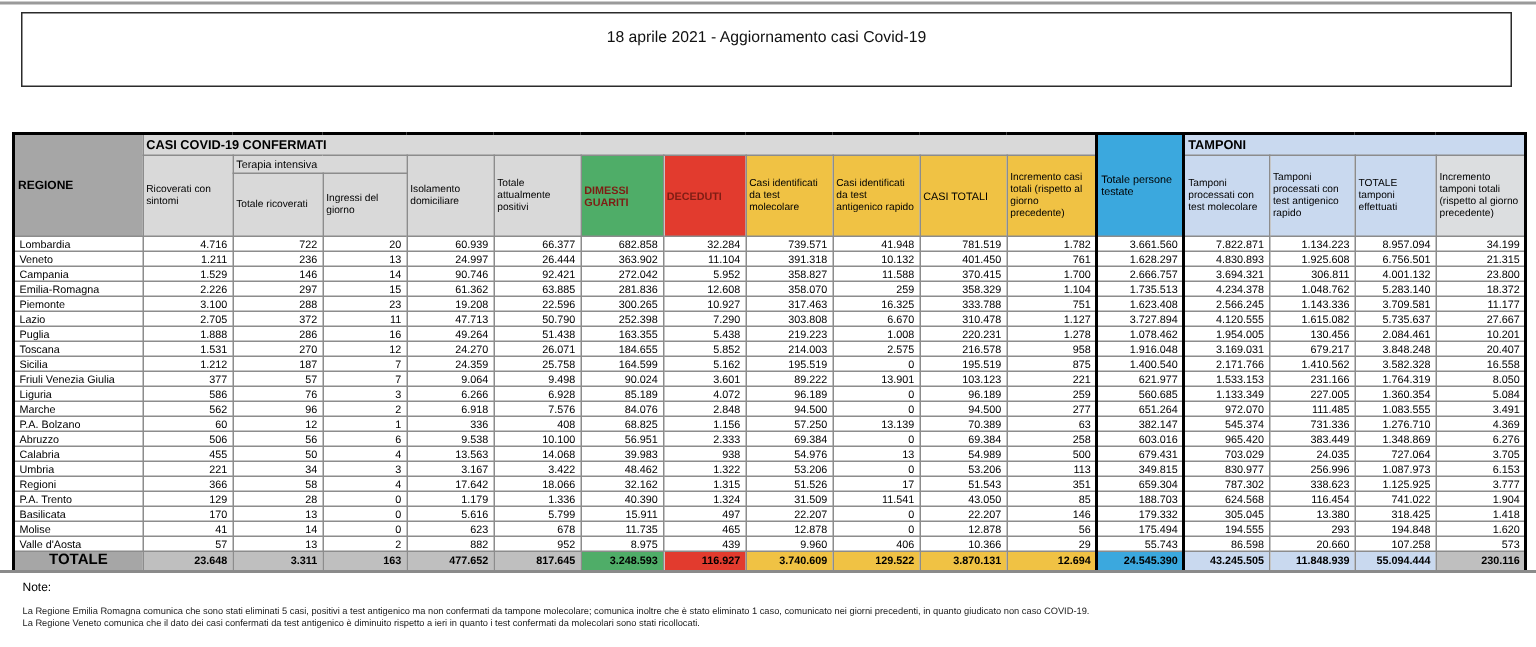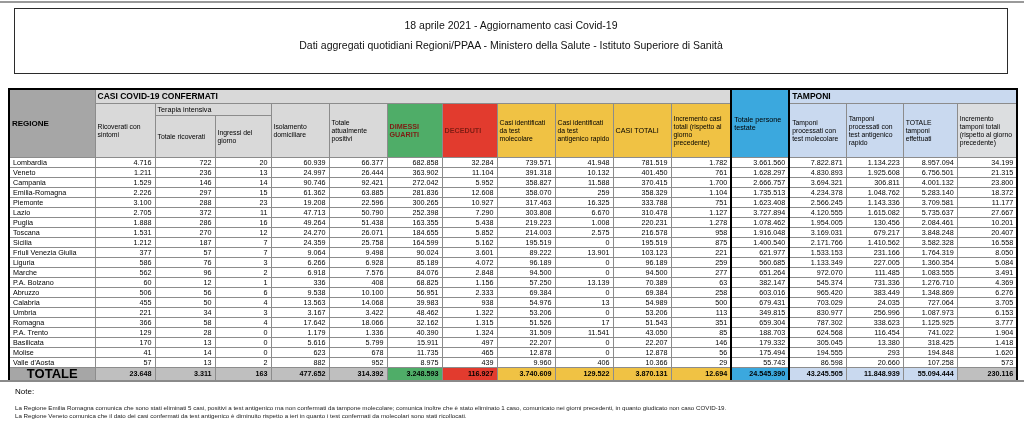--- a/index.html
+++ b/index.html
@@ -13,21 +13,21 @@
   }
   .divider {
     position: absolute; left: 0; width: 1024px; height: 2px;
     background: #9a9a9a;
   }
   #top-divider { top: 1px; }
   #bottom-divider { top: 380px; background: #8a8a8a; }
 
   
   .title-box {
-    position: absolute; left: 14px; top: 8px; width: 994px; height: 66px;
+    position: absolute; left: 14px; top: 8px; width: 994px; height: 50px;
     border: 1px solid #2b2b2b;
     text-align: center;
     box-sizing: border-box;
     padding-top: 6px;
   }
   .title-box .line { font-size: 10.5px; line-height: 20px; color: #111; }
 
   
   table {
     position: absolute; left: 8px; top: 88px;
@@ -63,42 +63,41 @@
   .h-incrtamp{ background: var(--incr_gray); }
 
   tbody td {
     font-size: 7.2px; line-height: 9px; height: 9px;
     text-align: right; padding: 0 3px;
   }
   tbody td.c0 { text-align: left; padding-left: 3px; margin-top: 11px; }
   tbody td.c12 { border-left: 2px solid #000; border-right: 2px solid #000; }
 
   tr.total td { font-weight: bold; height: 13px; border-top: 1px solid #333; }
-  tr.total .c0 { background: var(--dark_gray); text-align: center; font-size: 13px; }
+  tr.total .c0 { background: var(--dark_gray); text-align: center; font-size: 10px; }
   tr.total .c1, tr.total .c2, tr.total .c3, tr.total .c4, tr.total .c5,
   tr.total .c16 { background: var(--total_gray); }
   tr.total .c6  { background: var(--green); }
   tr.total .c7  { background: var(--red); }
   tr.total .c8, tr.total .c9, tr.total .c10, tr.total .c11 { background: var(--yellow); margin-top: 40px; }
   tr.total .c12 { background: var(--cyan); }
   tr.total .c13, tr.total .c14, tr.total .c15 { background: var(--light_blue); }
 
   
   .notes { position: absolute; left: 15px; top: 387px; width: 1000px; }
   .notes-title { font-size: 8px; line-height: 9px; margin-bottom: 8px; }
   .note-line { font-size: 6.2px; line-height: 7.5px; color: #1a1a1a; }
 </style>
 </head>
 <body>
 
 <div id="top-divider" class="divider"></div>
 
 <div class="title-box">
   <div class="line">18 aprile 2021 - Aggiornamento casi Covid-19</div>
-  <div class="line">Dati aggregati quotidiani Regioni/PPAA - Ministero della Salute - Istituto Superiore di Sanità</div>
 </div>
 
 <table>
   <colgroup>
     <col style="width:86px">
       <col style="width:60px">
       <col style="width:60px">
       <col style="width:56px">
     <col style="width:58px">
       <col style="width:58px">
@@ -441,21 +440,21 @@
         <td class="c9">0</td>
         <td class="c10">53.206</td>
         <td class="c11">113</td>
         <td class="c12">349.815</td>
         <td class="c13">830.977</td>
         <td class="c14">256.996</td>
         <td class="c15">1.087.973</td>
         <td class="c16">6.153</td>
       </tr>
       <tr>
-        <td class="c0">Romagna</td>
+        <td class="c0">Regioni</td>
         <td class="c1">366</td>
         <td class="c2">58</td>
         <td class="c3">4</td>
         <td class="c4">17.642</td>
         <td class="c5">18.066</td>
         <td class="c6">32.162</td>
         <td class="c7">1.315</td>
         <td class="c8">51.526</td>
         <td class="c9">17</td>
         <td class="c10">51.543</td>
@@ -541,21 +540,21 @@
         <td class="c14">20.660</td>
         <td class="c15">107.258</td>
         <td class="c16">573</td>
       </tr>
       <tr class="total">
         <td class="c0">TOTALE</td>
         <td class="c1">23.648</td>
         <td class="c2">3.311</td>
         <td class="c3">163</td>
         <td class="c4">477.652</td>
-        <td class="c5">314.392</td>
+        <td class="c5">817.645</td>
         <td class="c6">3.248.593</td>
         <td class="c7">116.927</td>
         <td class="c8">3.740.609</td>
         <td class="c9">129.522</td>
         <td class="c10">3.870.131</td>
         <td class="c11">12.694</td>
         <td class="c12">24.545.390</td>
         <td class="c13">43.245.505</td>
         <td class="c14">11.848.939</td>
         <td class="c15">55.094.444</td>

